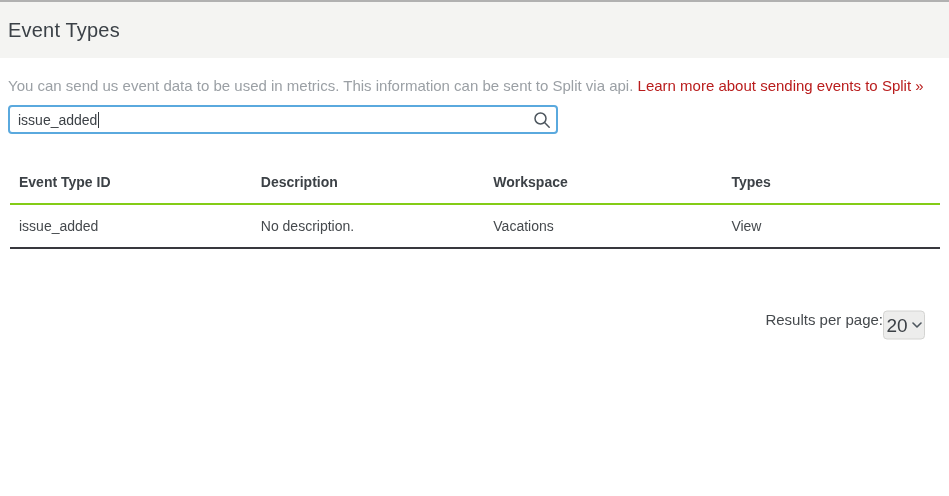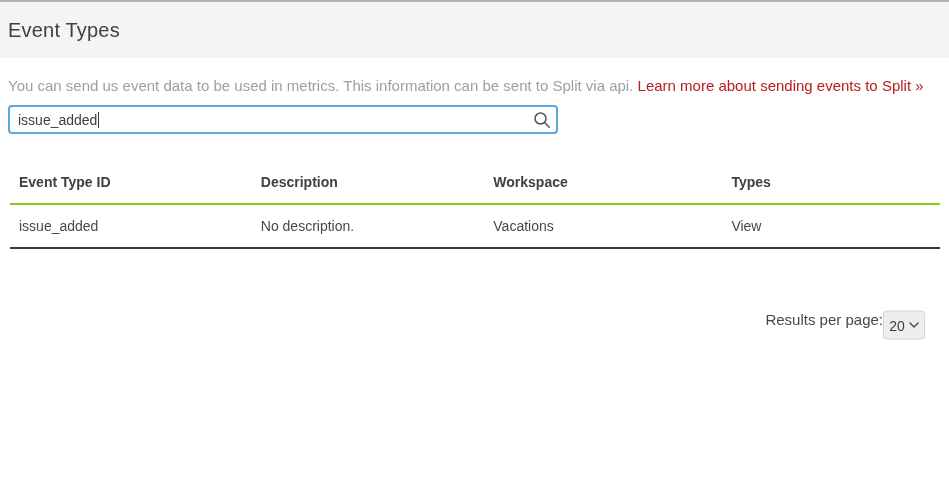--- a/index.html
+++ b/index.html
@@ -158,21 +158,21 @@
     width: 42px;
     height: 29px;
     background: #ededec;
     border: 1px solid #d4d4d2;
     border-radius: 4px;
     display: flex;
     align-items: center;
     justify-content: center;
     gap: 4px;
     cursor: pointer;
-    font-size: 14px;
+    font-size: 19px;
     color: #3c4146;
   }
 </style>
 </head>
 <body>
 
 <div class="page">
 
   <div class="page-header">
     <h1 class="page-title">Event Types</h1>

